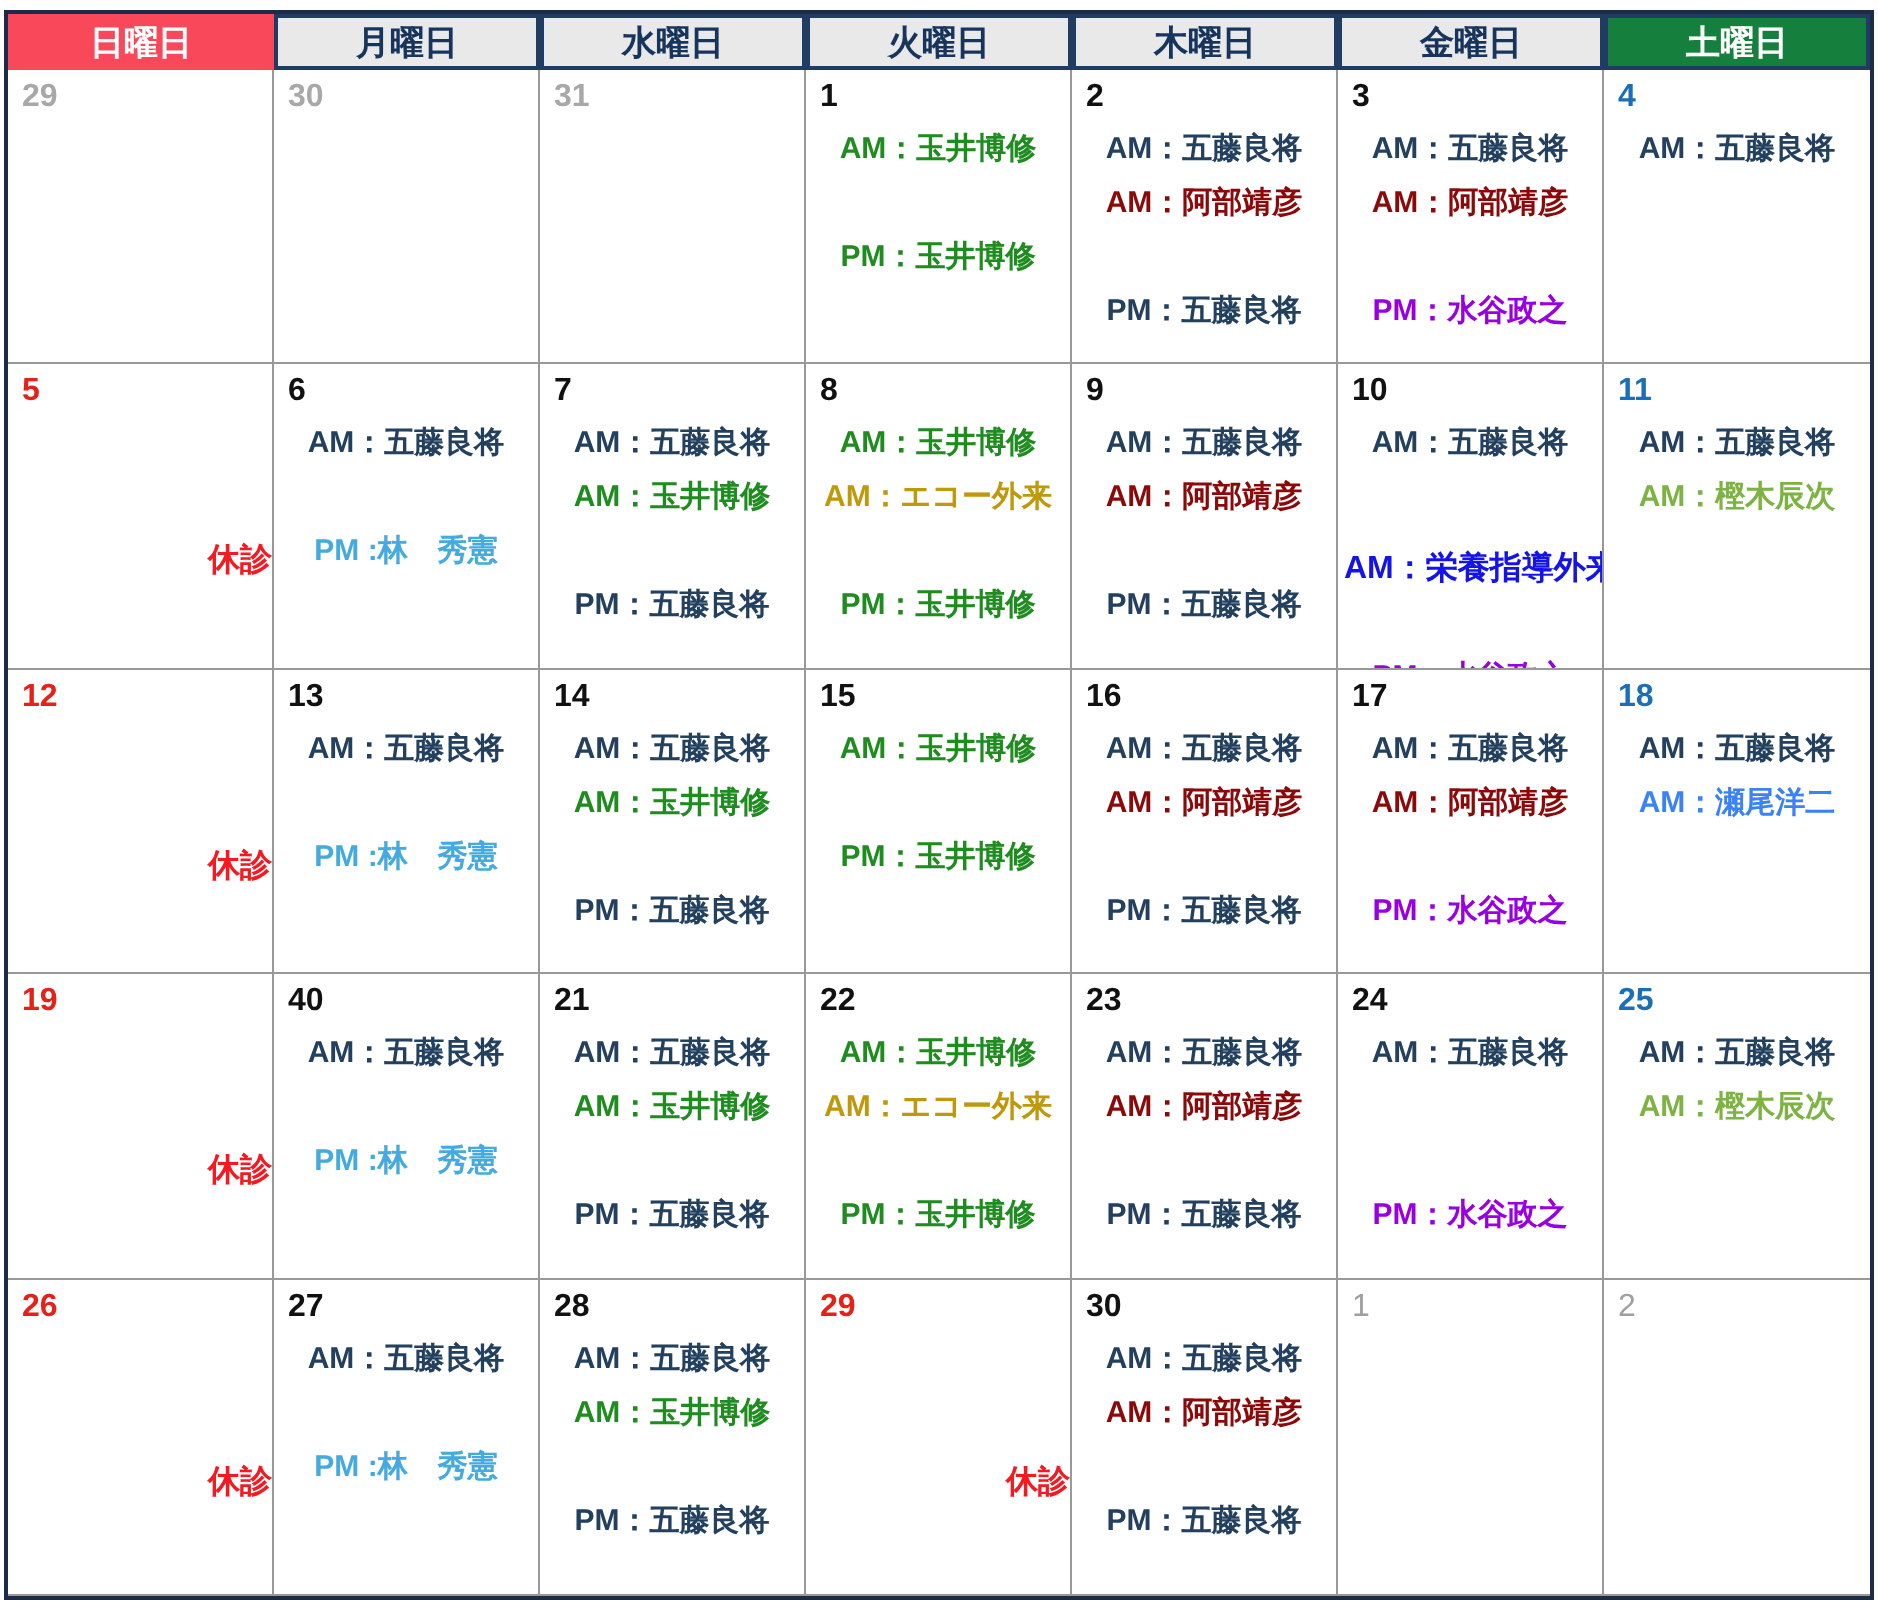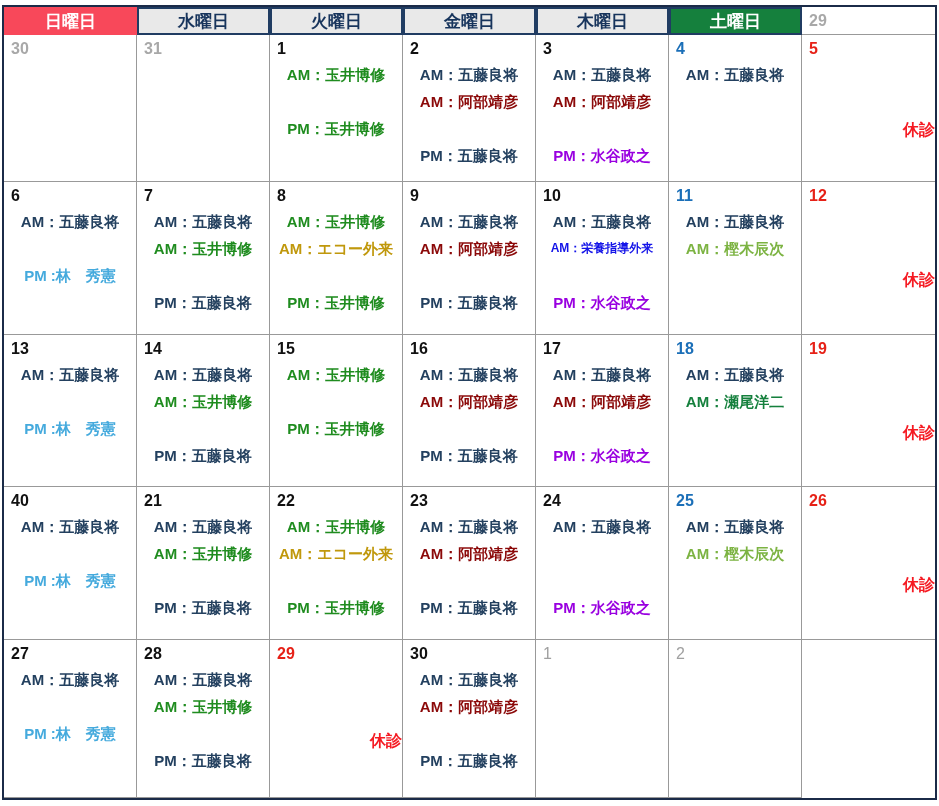--- a/index.html
+++ b/index.html
@@ -40,36 +40,37 @@
   }
   .daynum.t-red{color:#e62117;}
   .daynum.t-blue{color:#1b6fb8;}
   .daynum.t-gray{color:#a8a8a8;}
   .daynum.t-graylight{color:#a0a0a0;font-weight:normal;}
   .entry-line{
     height:27px;line-height:27px;
     text-align:center;font-weight:bold;font-size:15px;
     white-space:pre;
   }
-  .entry-line.small{font-size:12px;}
+  .entry-line.small{font-size:16px;margin-top:36px;}
   .closed-label{
     position:absolute;left:0;right:0;top:58%;
     text-align:right;font-weight:bold;font-size:16px;
     color:#f51a22;
   }
 </style>
 </head>
 <body>
 
 <div class="calendar">
     <div class="hcell sunday">日曜日</div>
+    <div class="hcell weekday">月曜日</div>
     <div class="hcell weekday">水曜日</div>
     <div class="hcell weekday">火曜日</div>
+    <div class="hcell weekday">木曜日</div>
     <div class="hcell weekday">金曜日</div>
-    <div class="hcell weekday">木曜日</div>
     <div class="hcell saturday">土曜日</div>
     <div class="cell">
       <div class="daynum t-gray">29</div>
     </div>
     <div class="cell">
       <div class="daynum t-gray">30</div>
     </div>
     <div class="cell">
       <div class="daynum t-gray">31</div>
     </div>
@@ -173,21 +174,21 @@
     <div class="cell">
       <div class="daynum t-black">17</div>
       <div class="entry-line" style="color: rgb(35, 64, 95);">AM：五藤良将</div>
       <div class="entry-line" style="color: rgb(139, 9, 9);">AM：阿部靖彦</div>
       <div class="entry-line"></div>
       <div class="entry-line" style="color: rgb(153, 0, 224);">PM：水谷政之</div>
     </div>
     <div class="cell">
       <div class="daynum t-blue">18</div>
       <div class="entry-line" style="color: rgb(35, 64, 95);">AM：五藤良将</div>
-      <div class="entry-line" style="color: #15803d;">AM：瀬尾洋二</div>
+      <div class="entry-line" style="color: #3b82f6;">AM：瀬尾洋二</div>
     </div>
     <div class="cell">
       <div class="daynum t-red">19</div>
       <div class="closed-label">休診</div>
     </div>
     <div class="cell">
       <div class="daynum t-black">40</div>
       <div class="entry-line" style="color: rgb(35, 64, 95);">AM：五藤良将</div>
       <div class="entry-line"></div>
       <div class="entry-line" style="color: rgb(69, 170, 221);">PM :林　秀憲</div>

